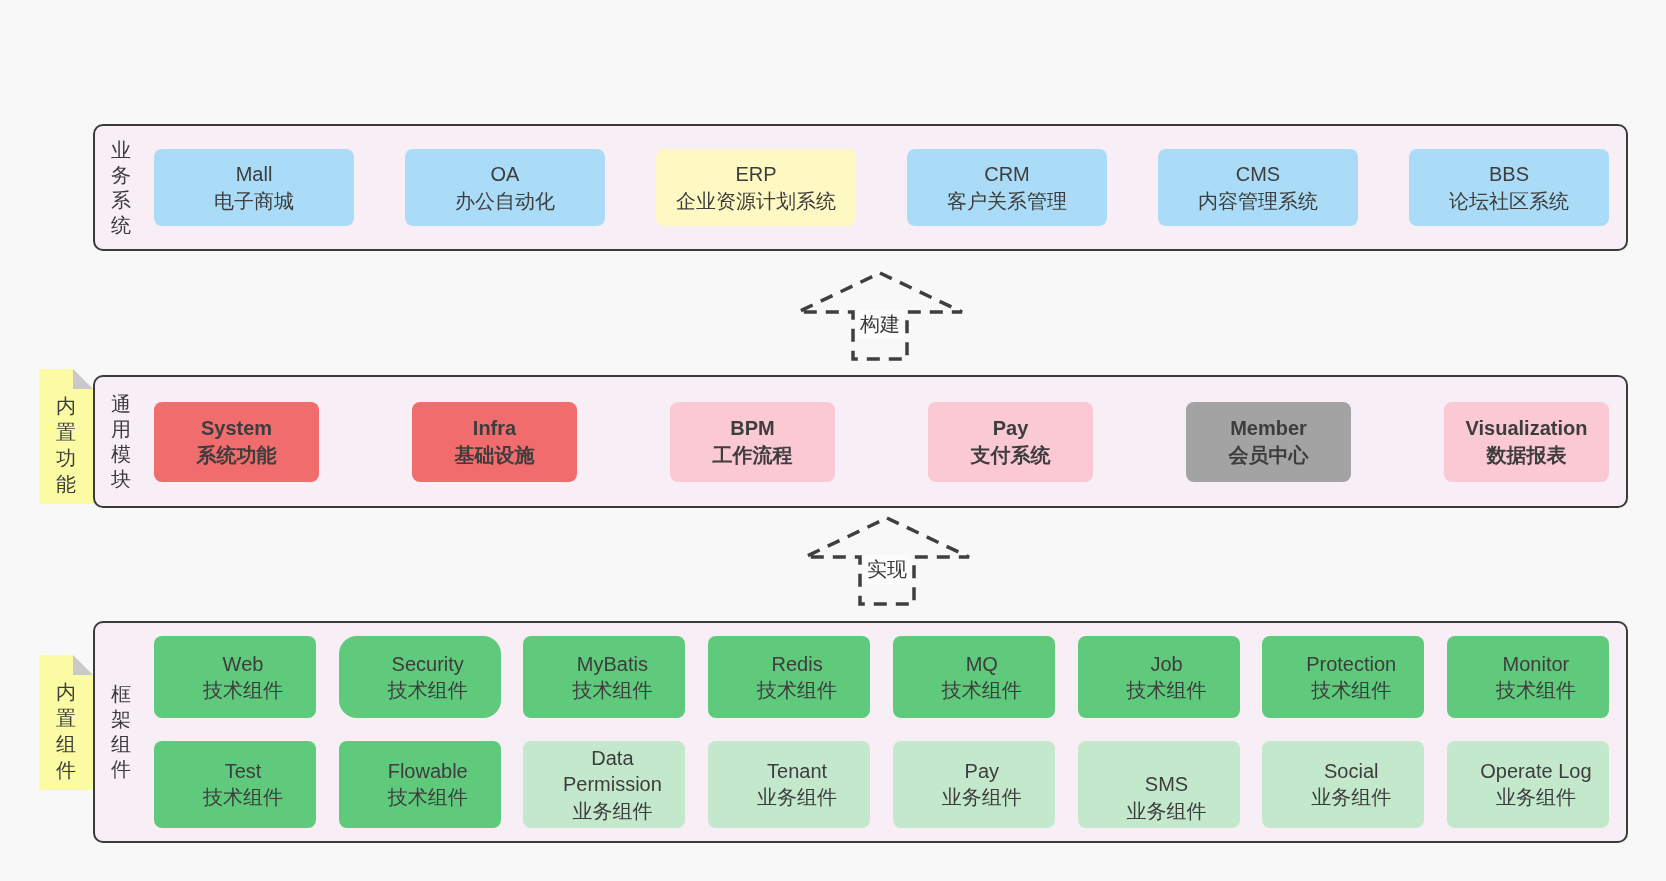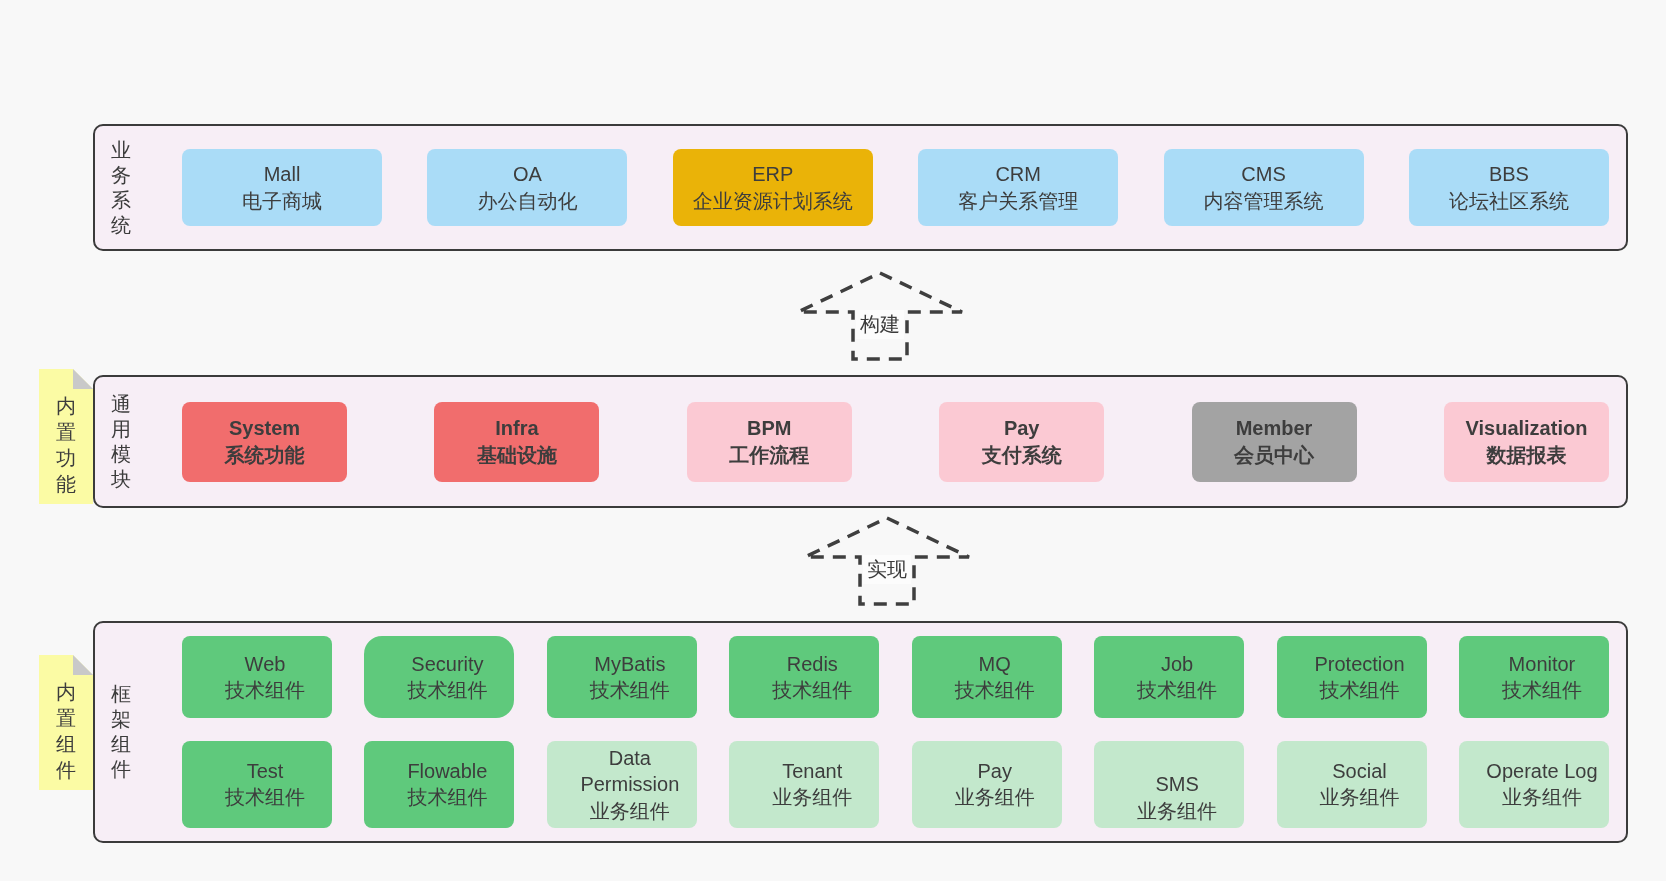--- a/index.html
+++ b/index.html
@@ -42,25 +42,24 @@
   .row{display:flex;justify-content:space-between;}
 
   .box{
     display:flex;flex-direction:column;justify-content:center;align-items:center;
     border-radius:8px;
     text-align:center;
     font-size:20px;line-height:1.32;
     color:#3d3d3d;
     box-sizing:border-box;
     padding:4px 6px;
-    margin-left:28px;
   }
   #layer-business .box{width:200px;min-height:77px;}
   #layer-modules  .box{width:165px;min-height:80px;font-weight:bold;}
-  #layer-components .box{width:150px;min-height:82px;padding-left:22px;}
+  #layer-components .box{width:162px;min-height:82px;padding-left:22px;}
 
   
   .note{
     position:absolute;left:39px;width:54px;height:135px;
     background:#fbfba4;
     clip-path:polygon(0 0, calc(100% - 20px) 0, 100% 20px, 100% 100%, 0 100%);
   }
   #note-functions{top:369px;}
   #note-components{top:655px;}
   .note-fold{
@@ -105,21 +104,21 @@
     <div class="rows">
         <div class="row">
           <div class="box" style="background: rgb(170, 220, 247);">
             <div class="box-en">Mall</div>
             <div class="box-zh">电子商城</div>
           </div>
           <div class="box" style="background: rgb(170, 220, 247);">
             <div class="box-en">OA</div>
             <div class="box-zh">办公自动化</div>
           </div>
-          <div class="box" style="background: #eab308;">
+          <div class="box" style="background: #fef9c3;">
             <div class="box-en">ERP</div>
             <div class="box-zh">企业资源计划系统</div>
           </div>
           <div class="box" style="background: rgb(170, 220, 247);">
             <div class="box-en">CRM</div>
             <div class="box-zh">客户关系管理</div>
           </div>
           <div class="box" style="background: rgb(170, 220, 247);">
             <div class="box-en">CMS</div>
             <div class="box-zh">内容管理系统</div>

